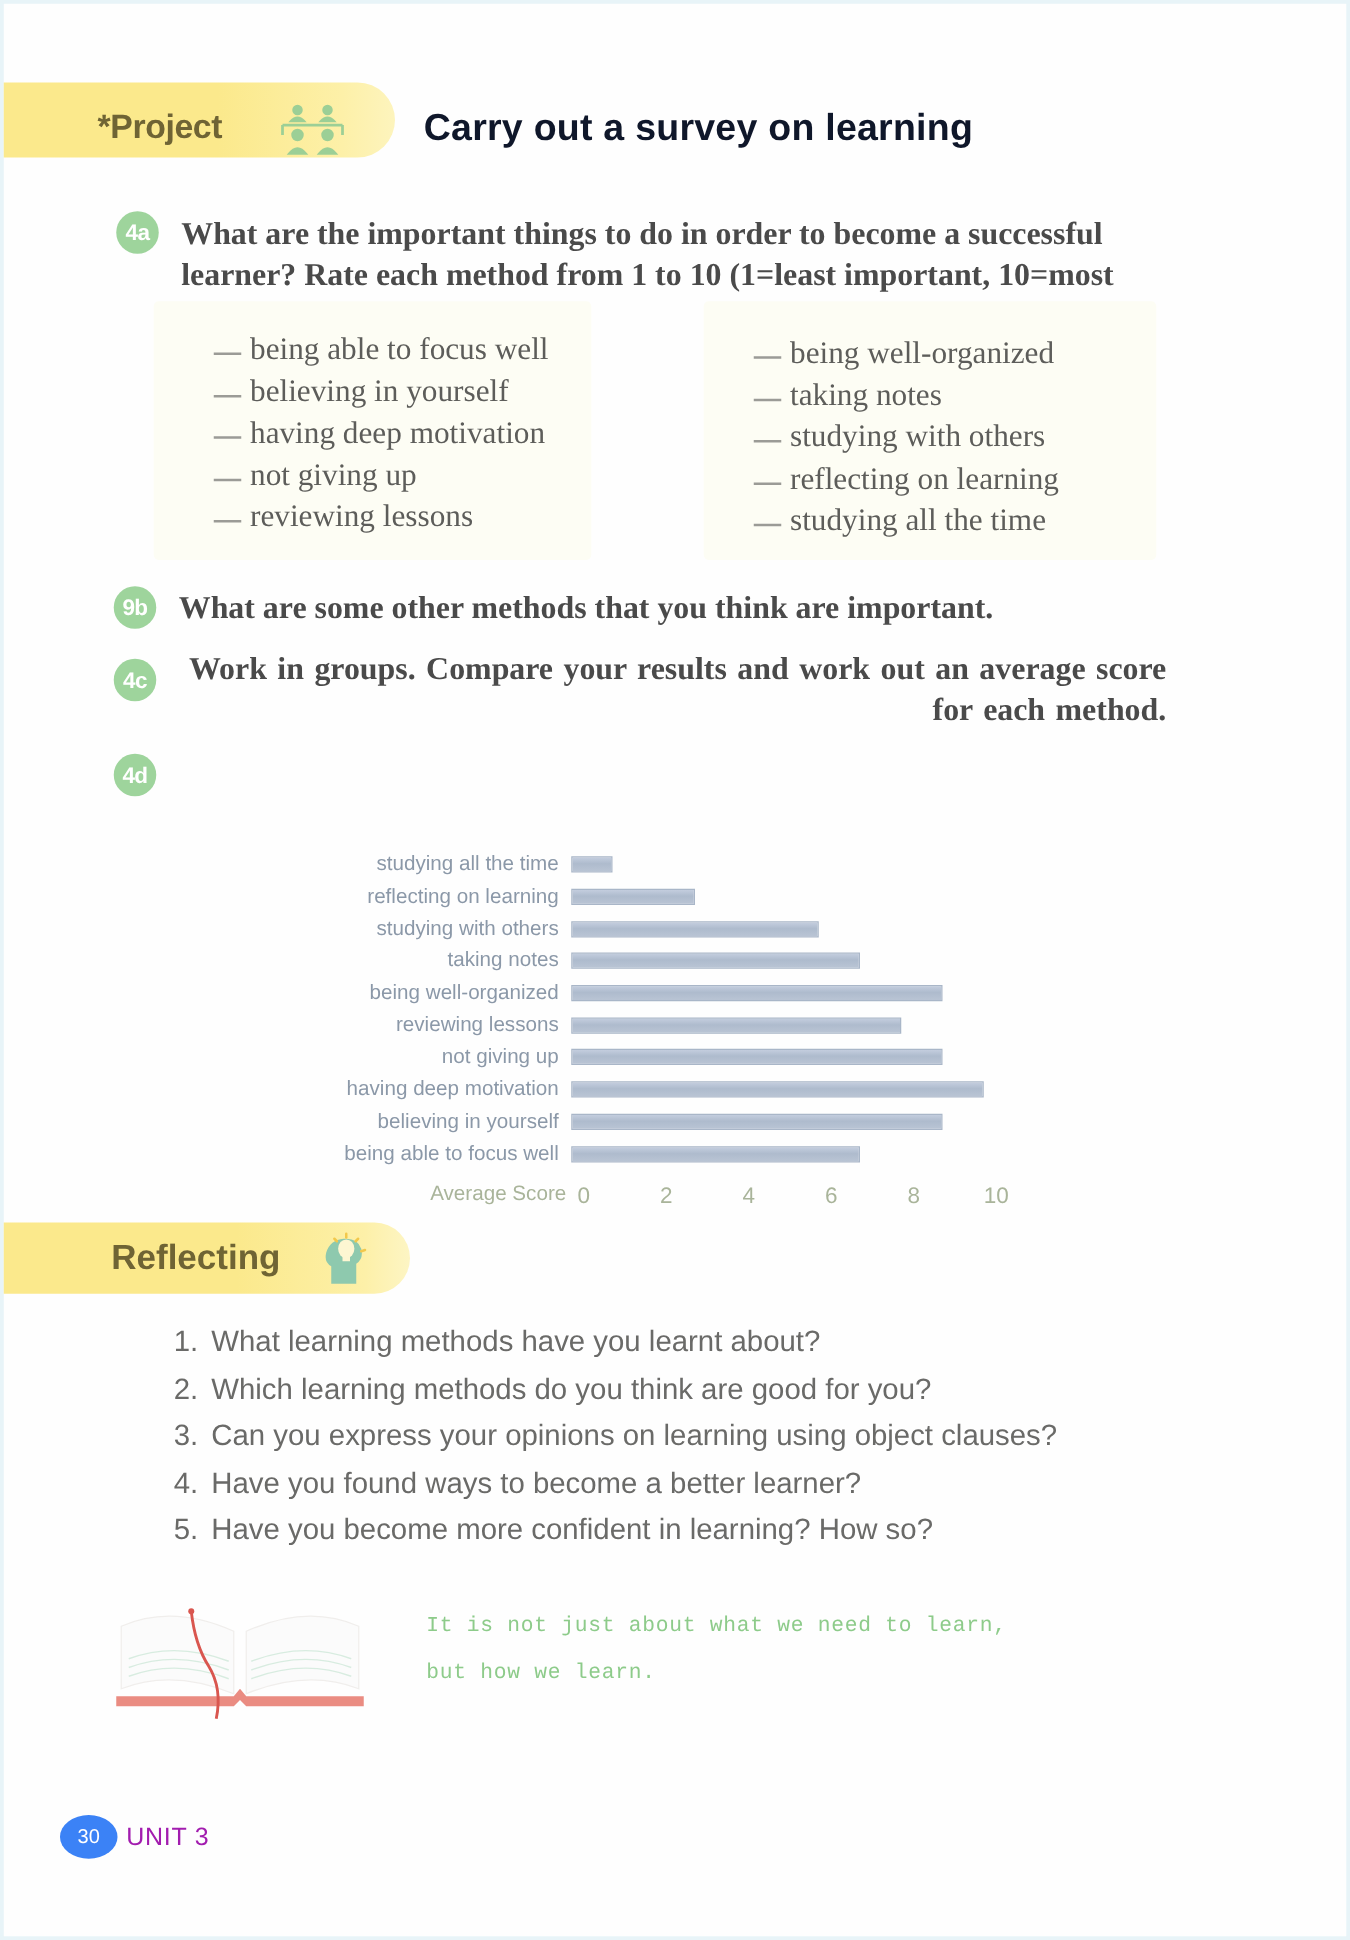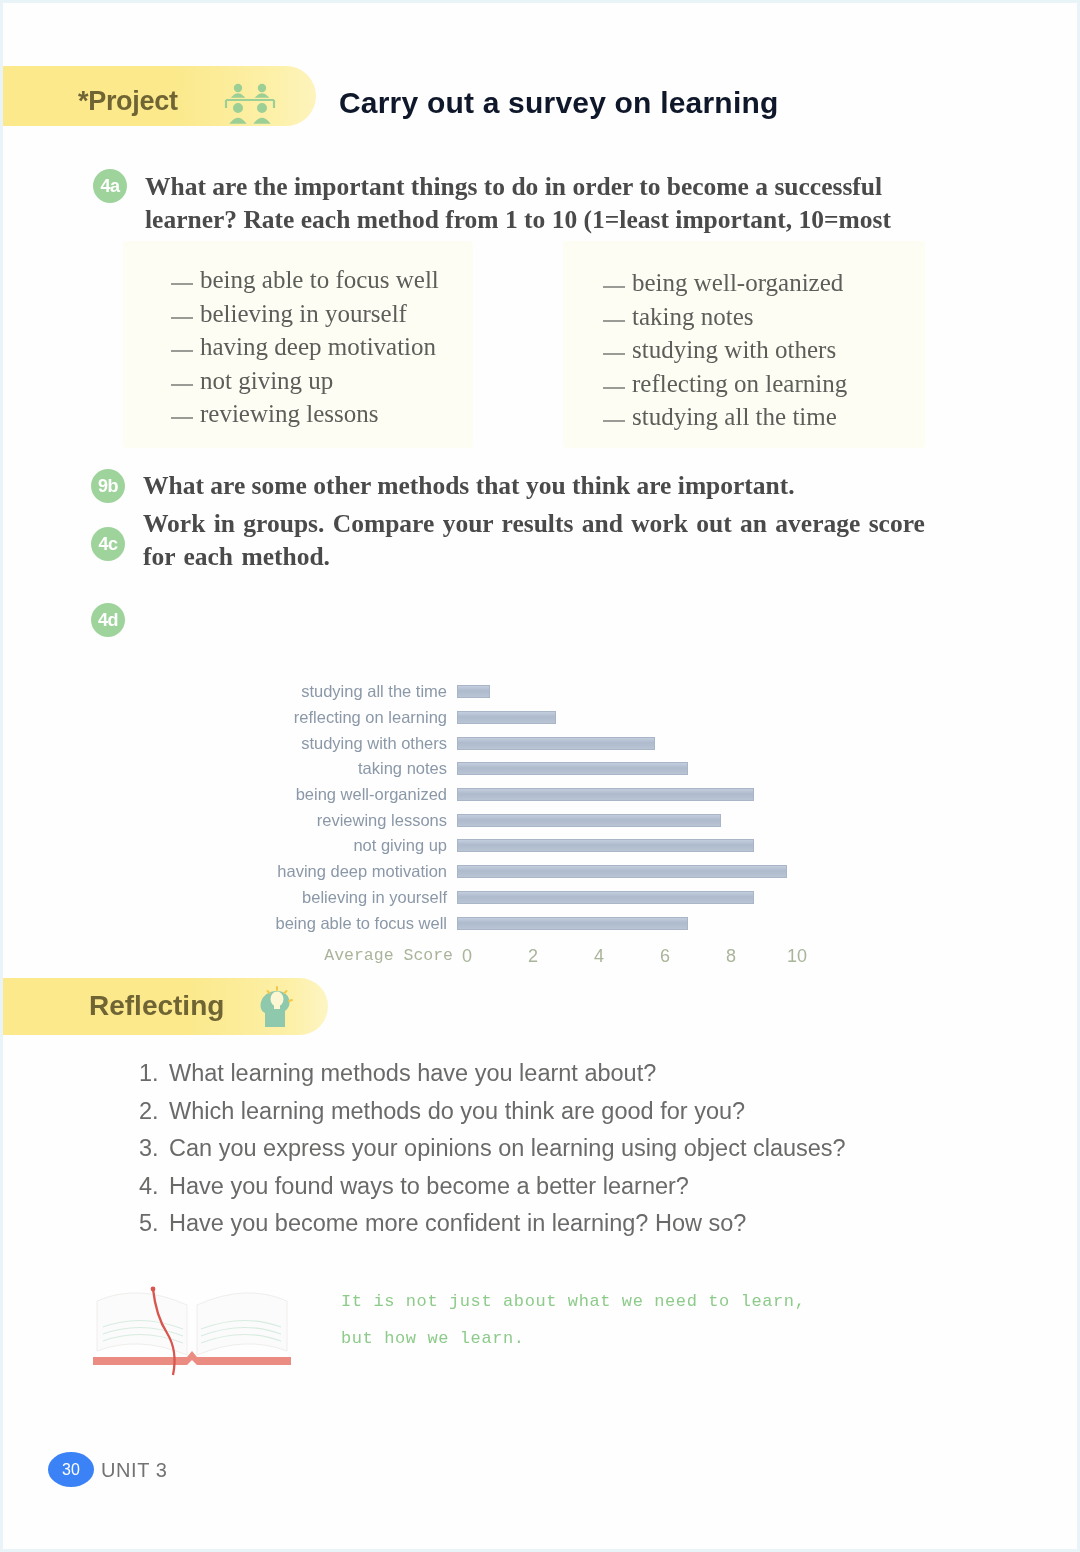--- a/index.html
+++ b/index.html
@@ -159,21 +159,21 @@
   }
   .chart-axis {
     position: relative;
     height: 34px;
     margin-top: 4px;
   }
   .axis-title {
     position: absolute;
     right: 348px;
     top: 6px;
-    font-family: Liberation Mono, monospace;
+    font-family: Liberation Sans, sans-serif;
     font-size: 16.5px;
     color: #a9b49a;
     white-space: nowrap;
   }
   .axis-tick {
     position: absolute;
     top: 6px;
     font-family: "Liberation Sans", sans-serif;
     font-size: 18px;
     color: #a9b49a;
@@ -259,21 +259,21 @@
     color: #ffffff;
     font-family: "Liberation Sans", sans-serif;
     font-size: 16px;
   }
   .footer-unit {
     position: absolute;
     left: 98px;
     top: 1456px;
     font-family: "Liberation Sans", sans-serif;
     font-size: 20px;
-    color: #737373;
+    color: #a21caf;
     letter-spacing: 0.6px;
   }
 </style>
 </head>
 <body>
 
 <div class="page">
 
   <div class="project-banner"></div>
   <div class="project-label">*Project</div>
@@ -317,21 +317,21 @@
     <li><span class="blank"></span><span>taking notes</span></li>
     <li><span class="blank"></span><span>studying with others</span></li>
     <li><span class="blank"></span><span>reflecting on learning</span></li>
     <li><span class="blank"></span><span>studying all the time</span></li>
   </ul>
 
   <div class="badge" style="left:88px; top:466px;">9b</div>
   <div class="task-text" style="left:140px; top:466px; width:790px;">What are some other methods that you think are important.</div>
 
   <div class="badge" style="left:88px; top:524px;">4c</div>
-  <div class="task-text" style="left:140px; top:504px; width:790px; word-spacing:2px;">Work in groups. Compare your results and work out an average score for each method.</div>
+  <div class="task-text" style="left:140px; top:515px; width:790px; word-spacing:2px;text-align:right;">Work in groups. Compare your results and work out an average score for each method.</div>
 
   <div class="badge" style="left:88px; top:600px;">4d</div>
 
   <div class="chart">
     <div id="chart-rows">
         <div class="chart-row">
           <div class="chart-label">studying all the time</div>
           <div class="chart-track">
             <div class="chart-bar" style="width: 33px;"></div>
           </div>

